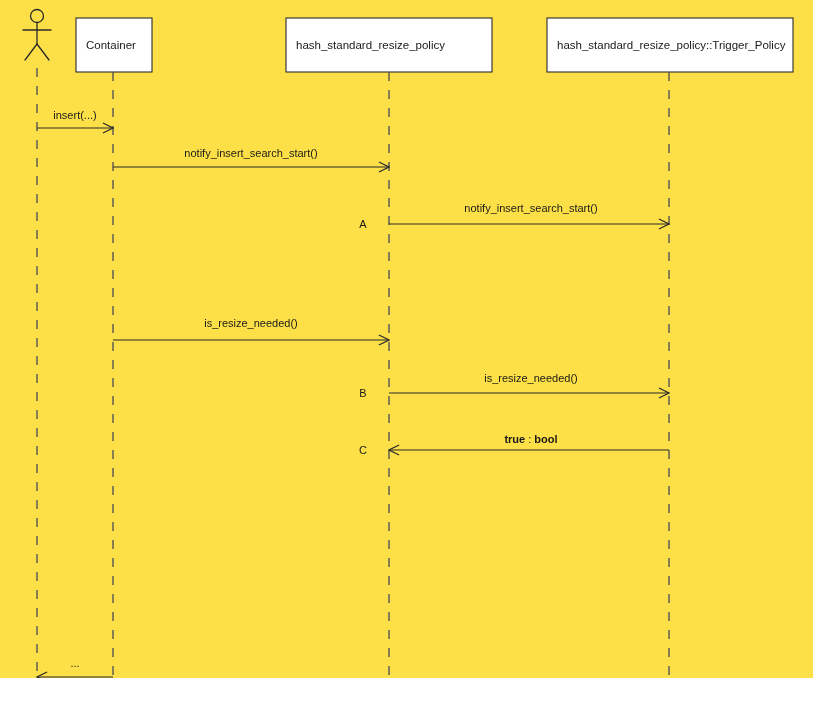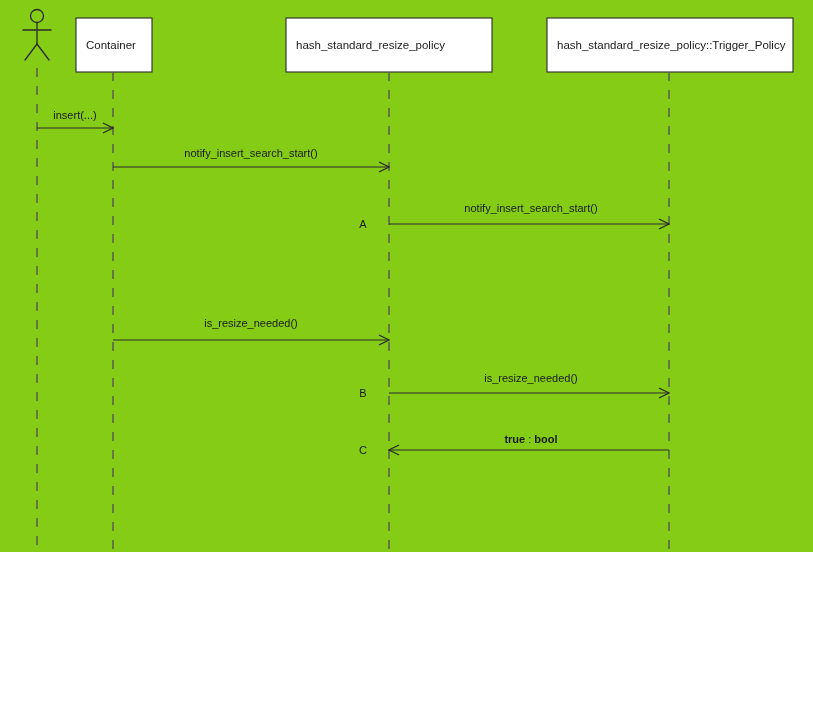--- a/index.html
+++ b/index.html
@@ -7,22 +7,22 @@
     padding: 0;
     background: #ffffff;
   }
   body {
     font-family: "Liberation Sans", sans-serif;
     color: #1a1a1a;
   }
   #diagram-root {
     position: relative;
     width: 813px;
-    height: 552px;
-    background: #84cc16;
+    height: 678px;
+    background: #fde047;
     overflow: hidden;
   }
   svg.canvas {
     position: absolute;
     top: 0;
     left: 0;
     width: 813px;
     height: 715px;
   }
   .lifeline-box {

